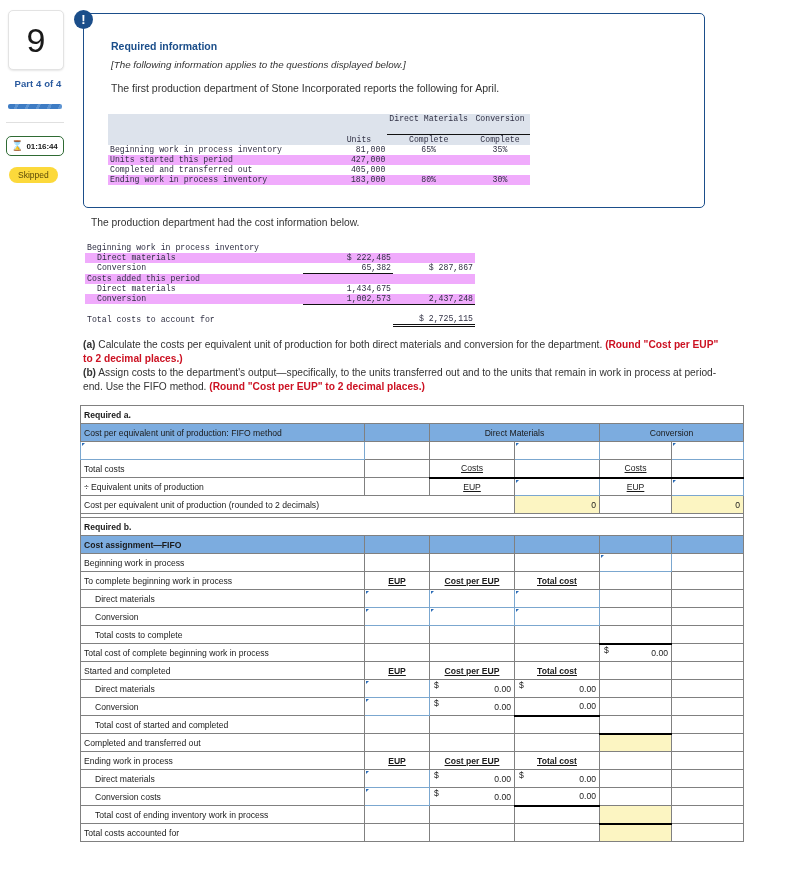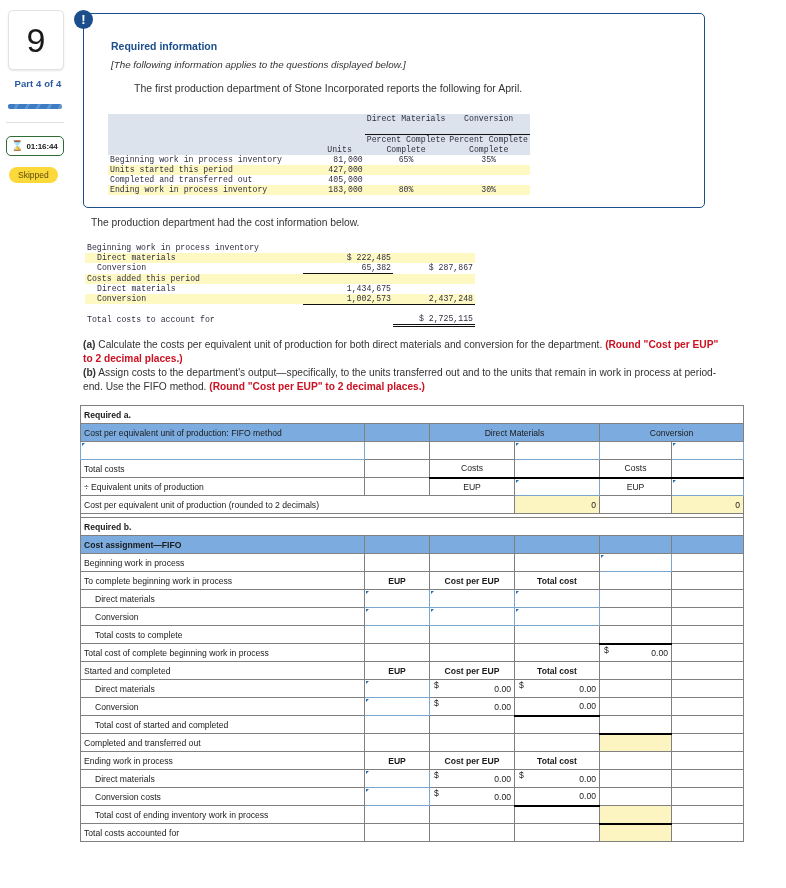--- a/index.html
+++ b/index.html
@@ -59,31 +59,31 @@
     border: 1.6px solid #1b4e8a; border-radius: 5px; background: #fff;
   }
   .callout-badge {
     position: absolute; left: 74px; top: 10px; width: 19px; height: 19px;
     border-radius: 50%; background: #1b4e8a; color: #fff;
     font-size: 13px; font-weight: bold; line-height: 19px; text-align: center;
     z-index: 4;
   }
   .ci-title { position: absolute; left: 27px; top: 26px; font-size: 10.5px; font-weight: bold; color: #1b4e8a; }
   .ci-sub   { position: absolute; left: 27px; top: 45px; font-size: 9.8px; font-style: italic; color: #333; }
-  .ci-body  { position: absolute; left: 27px; top: 68px; font-size: 10.5px; color: #333; margin-left: 23px; }
+  .ci-body  { position: absolute; left: 27px; top: 68px; font-size: 10.5px; color: #333; }
 
   .mono-tbl {
     position: absolute; font-family: "Liberation Mono", "DejaVu Sans Mono", monospace;
     font-size: 8.2px; color: #303044; border-collapse: collapse;
   }
   .mono-tbl td { padding: 0 2px; height: 10px; line-height: 10px; white-space: nowrap; }
   .mono-tbl .lbl { text-align: left; }
   .mono-tbl .ctr { text-align: center; }
   .mono-tbl .rgt { text-align: right; }
-  .zebra { background: #fef9c3; }
+  .zebra { background: #f0abfc; }
   .ul-blk { border-bottom: 1.4px solid #111; }
 
   .units-tbl { left: 108px; top: 114px; width: 422px; }
   .units-tbl .shade { background: #dde3ec; }
 
   .cost-tbl { left: 85px; top: 243px; width: 390px; }
   .dblrule { border-bottom: 3px double #111; }
 
   
   .req-text {
@@ -97,21 +97,21 @@
 
   
   .sheet { position: absolute; border-collapse: collapse; table-layout: fixed; font-size: 8.6px; }
   .sheet td {
     border: 1px solid #808080; height: 18px; padding: 0 3px;
     color: #1a1a1a; white-space: nowrap; overflow: hidden; background: #fff;
   }
   .hdr  { background: #7cacdf !important; font-weight: normal; }
   .hdrc { background: #7cacdf !important; text-align: center; font-weight: normal; }
   .ttl  { font-weight: bold; margin-left: 16px; }
-  .ctrt { text-align: center; }
+  .ctrt { text-align: center; text-decoration: underline; }
   .rgtt { text-align: right; }
   .indent1 { padding-left: 14px !important; }
   .yel { background: #fcf5c2 !important; text-align: right; }
   .botrule { border-bottom: 2px solid #000 !important; }
 
   .inputcell {
     position: relative; background: #fff !important;
     border: 1px solid #7ba7cf !important;
     box-shadow: inset 0 0 0 1px #fff;
   }
@@ -170,26 +170,20 @@
         <td class="ctr">Conversion</td>
       </tr>
       <tr class="shade">
         <td></td>
           <td></td>
         <td class="ctr ul-blk">&nbsp;</td>
         <td class="ctr ul-blk">&nbsp;</td>
       </tr>
       <tr class="shade">
         <td></td>
-          <td></td>
-        <td class="ctr">Percent Complete</td>
-        <td class="ctr">Percent Complete</td>
-      </tr>
-      <tr class="shade">
-        <td></td>
         <td class="ctr">Units</td>
         <td class="ctr">Complete</td>
         <td class="ctr">Complete</td>
       </tr>
       <tr>
         <td class="lbl">Beginning work in process inventory</td>
         <td class="rgt">81,000</td>
         <td class="ctr">65%</td>
         <td class="ctr">35%</td>
       </tr>

